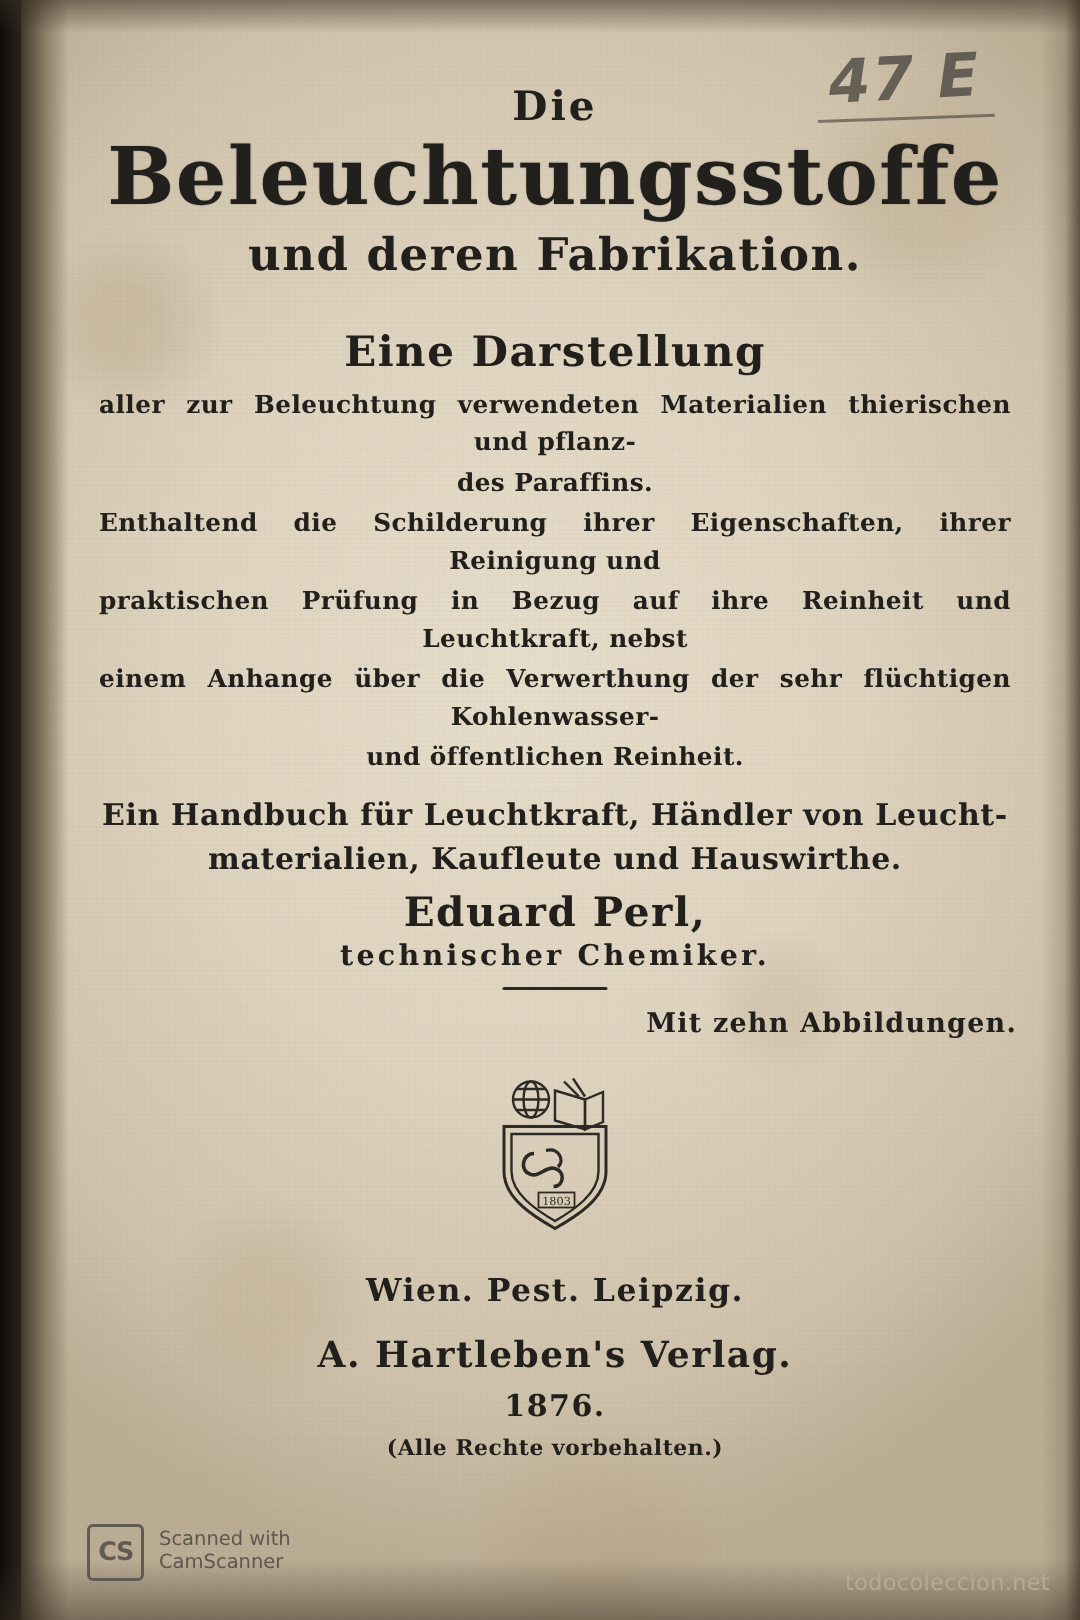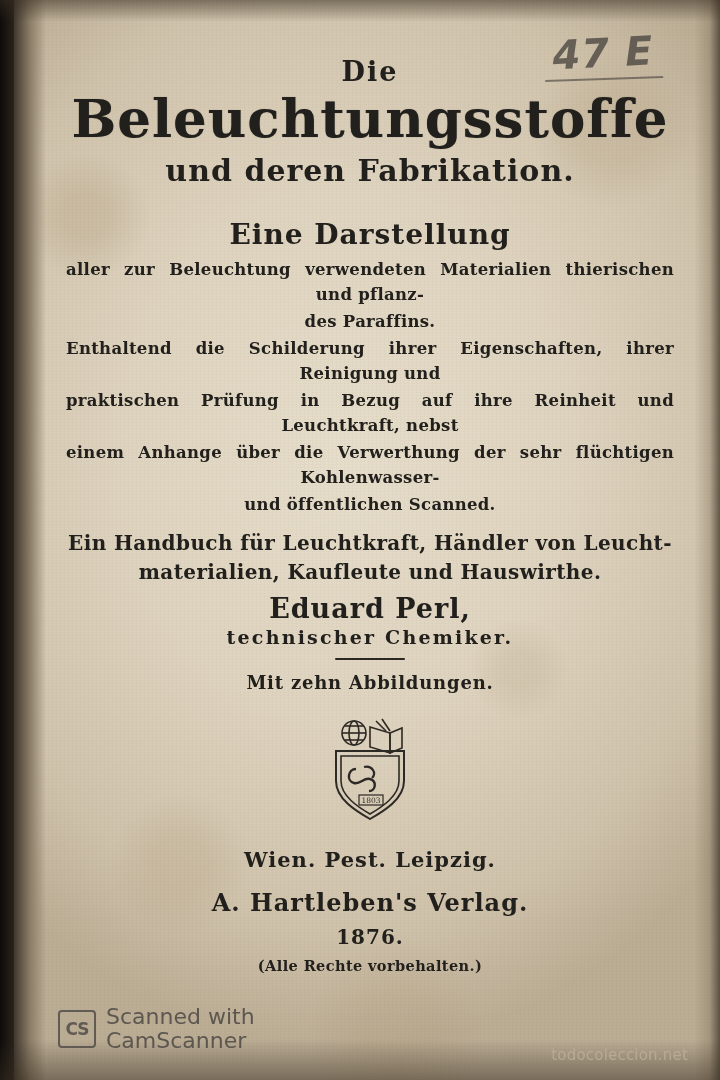--- a/index.html
+++ b/index.html
@@ -143,20 +143,21 @@
     width: 70px;
     height: 2px;
     background: #2b2722;
     margin: 10px auto 12px auto;
     border-radius: 1px;
   }
   .abb {
     font-size: 18px;
     letter-spacing: .8px;
     margin-bottom: 18px;
+    text-align: right;
   }
   .emblem {
     margin: 10px auto 16px auto;
     width: 120px;
     height: 120px;
   }
   .imprint-city {
     font-size: 21px;
     letter-spacing: 1px;
     margin-top: 6px;
@@ -222,30 +223,30 @@
     font-family: "DejaVu Sans", sans-serif;
     font-weight: 700;
     font-size: 17px;
     display: flex;
     align-items: center;
     justify-content: center;
     letter-spacing: -1px;
   }
   .cs-text {
     font-family: "DejaVu Sans", sans-serif;
-    font-size: 22px;
+    font-size: 13px;
     line-height: 1.12;
     color: #55504a;
     text-align: left;
   }
 
   
   .tc-watermark {
     position: absolute;
-    right: 32px;
+    right: 20px;
     bottom: 16px;
     font-family: "DejaVu Sans", sans-serif;
     font-size: 15px;
     color: #b9ac95;
     letter-spacing: .2px;
     opacity: .95;
   }
 </style>
 </head>
 <body>
@@ -274,21 +275,21 @@
     <div class="fraktur subtitle1">und deren Fabrikation.</div>
 
     <div class="fraktur darstellung">Eine Darstellung</div>
 
     <div class="blurb fraktur">
       <p>aller zur Beleuchtung verwendeten Materialien thierischen und pflanz-</p>
       <p>des Paraffins.</p>
       <p>Enthaltend die Schilderung ihrer Eigenschaften, ihrer Reinigung und</p>
       <p>praktischen Prüfung in Bezug auf ihre Reinheit und Leuchtkraft, nebst</p>
       <p>einem Anhange über die Verwerthung der sehr flüchtigen Kohlenwasser-</p>
-      <p>und öffentlichen Scanned.</p>
+      <p>und öffentlichen Reinheit.</p>
     </div>
 
     <div class="handbuch fraktur">
       <div>Ein Handbuch für Leuchtkraft, Händler von Leucht-</div>
       <div>materialien, Kaufleute und Hauswirthe.</div>
     </div>
 
     <div class="fraktur author">Eduard Perl,</div>
     <div class="fraktur authorrole">technischer Chemiker.</div>
 

